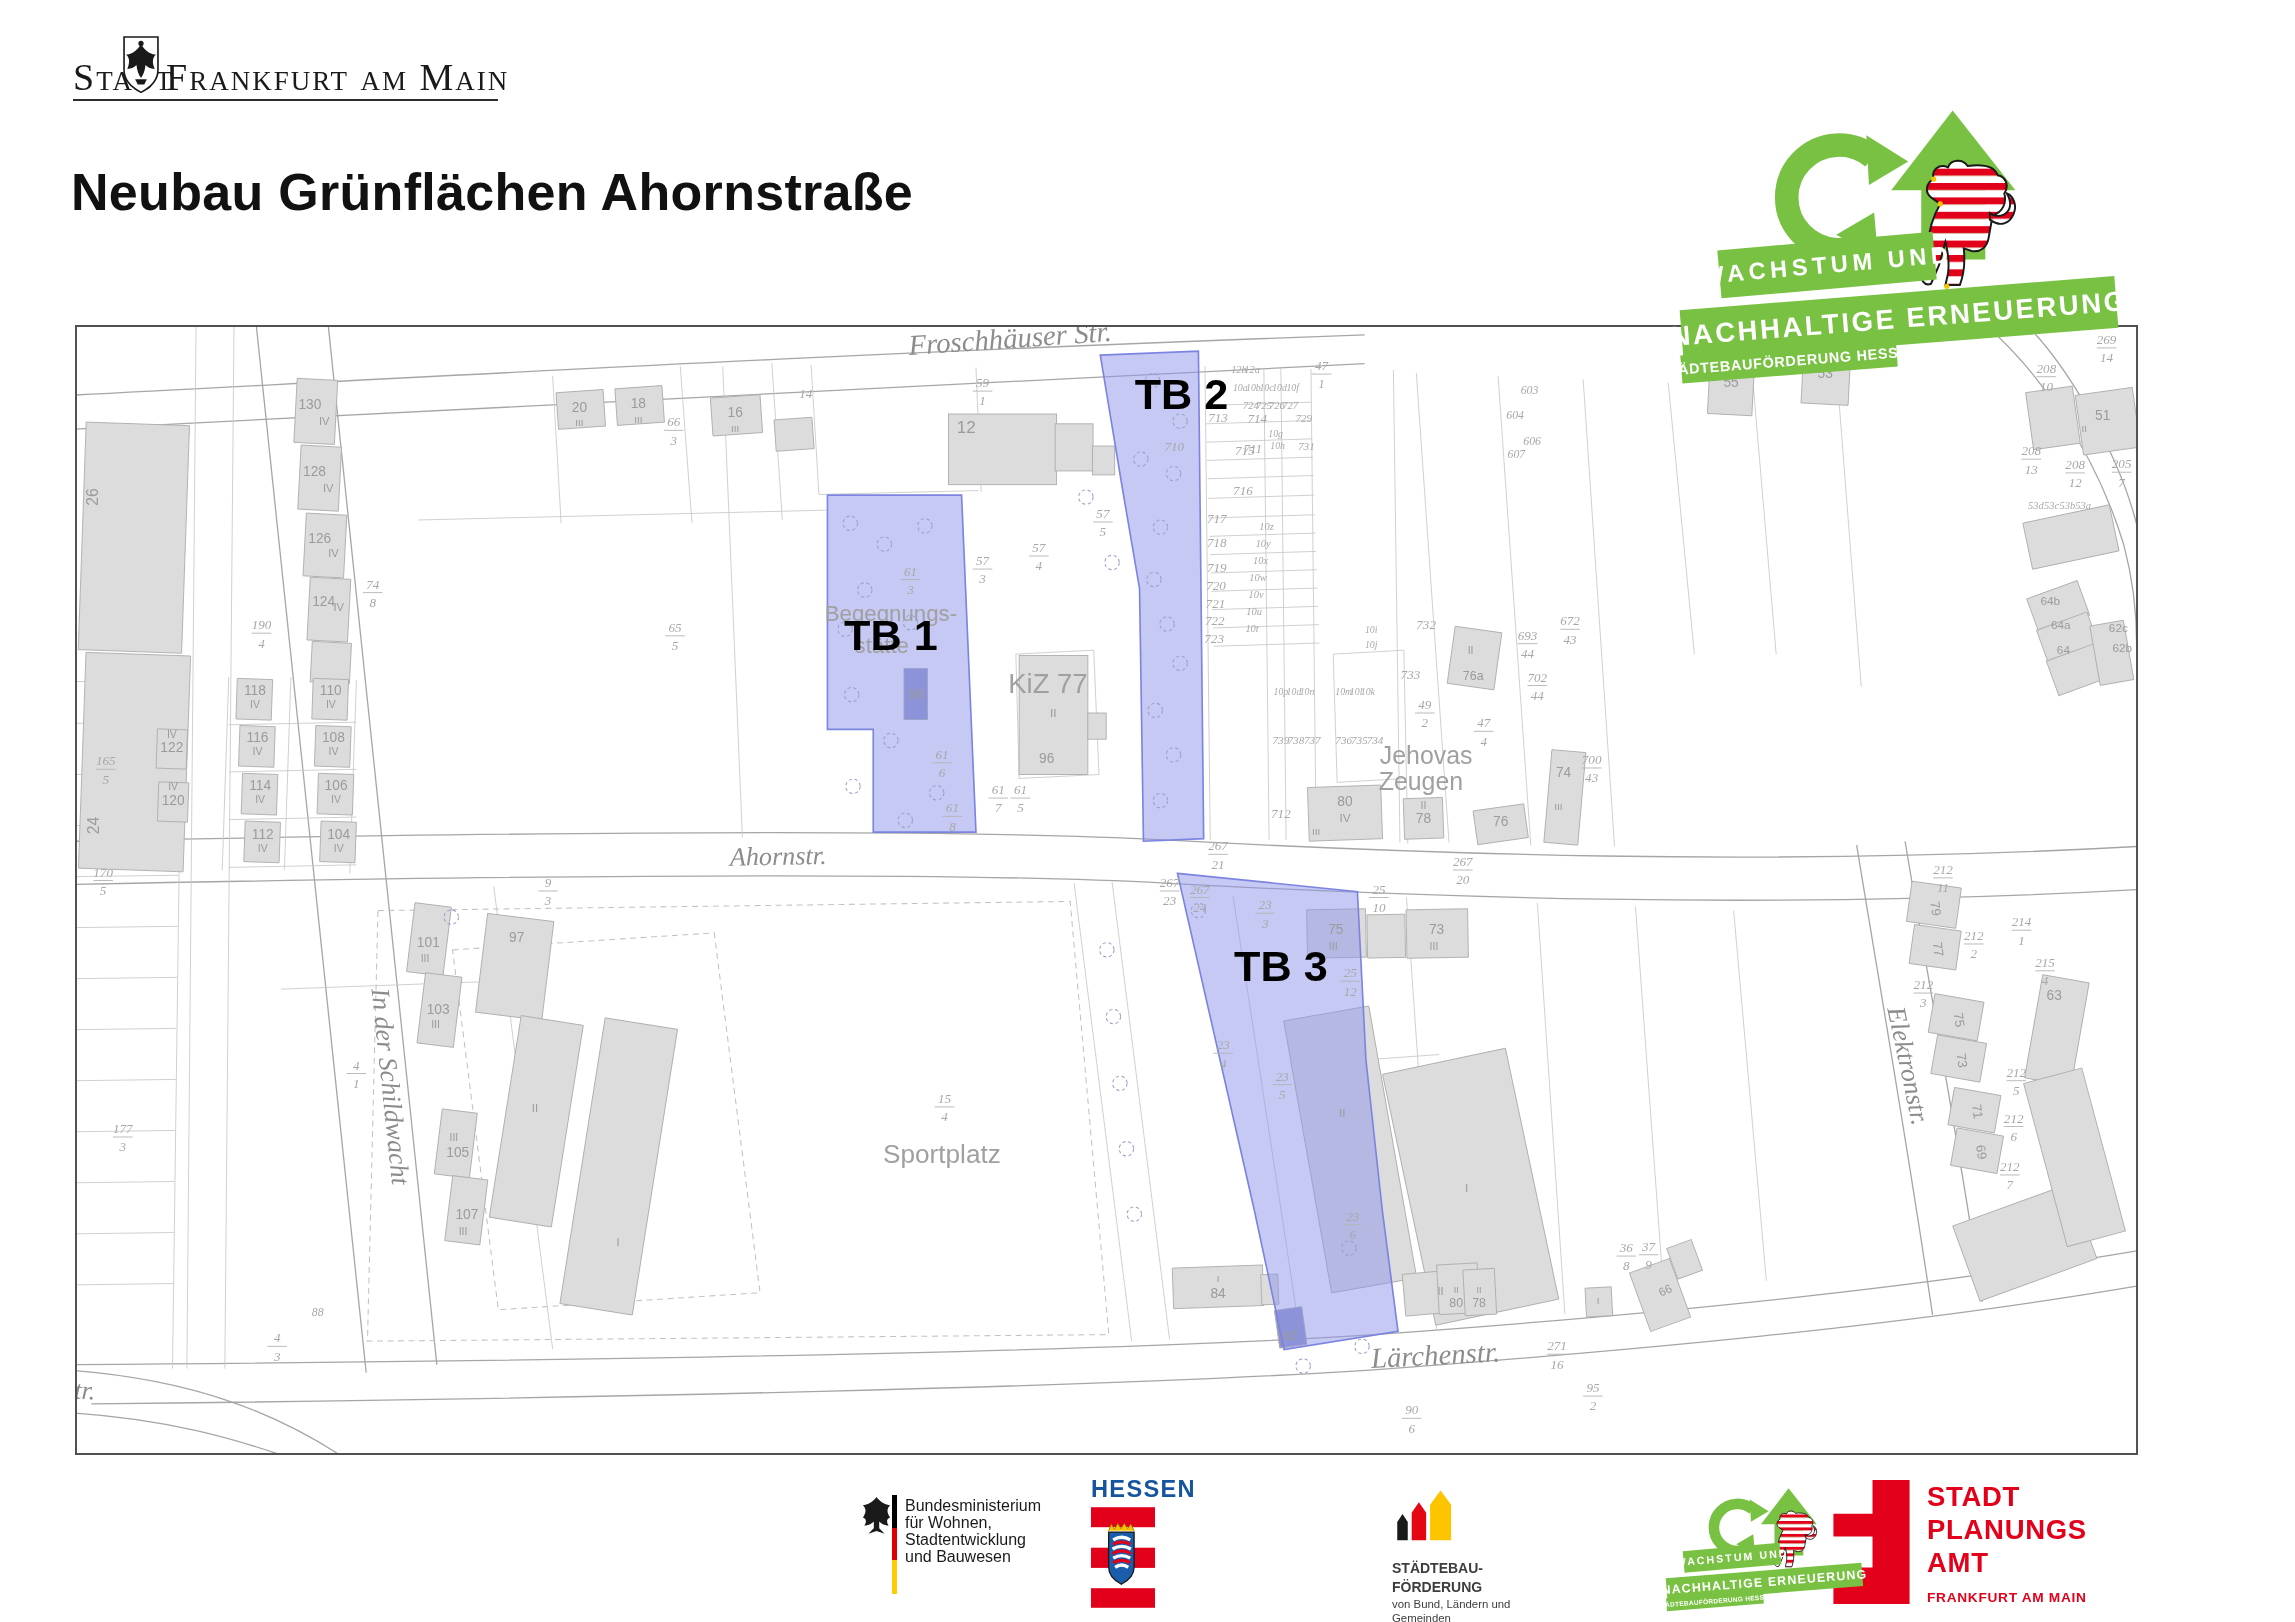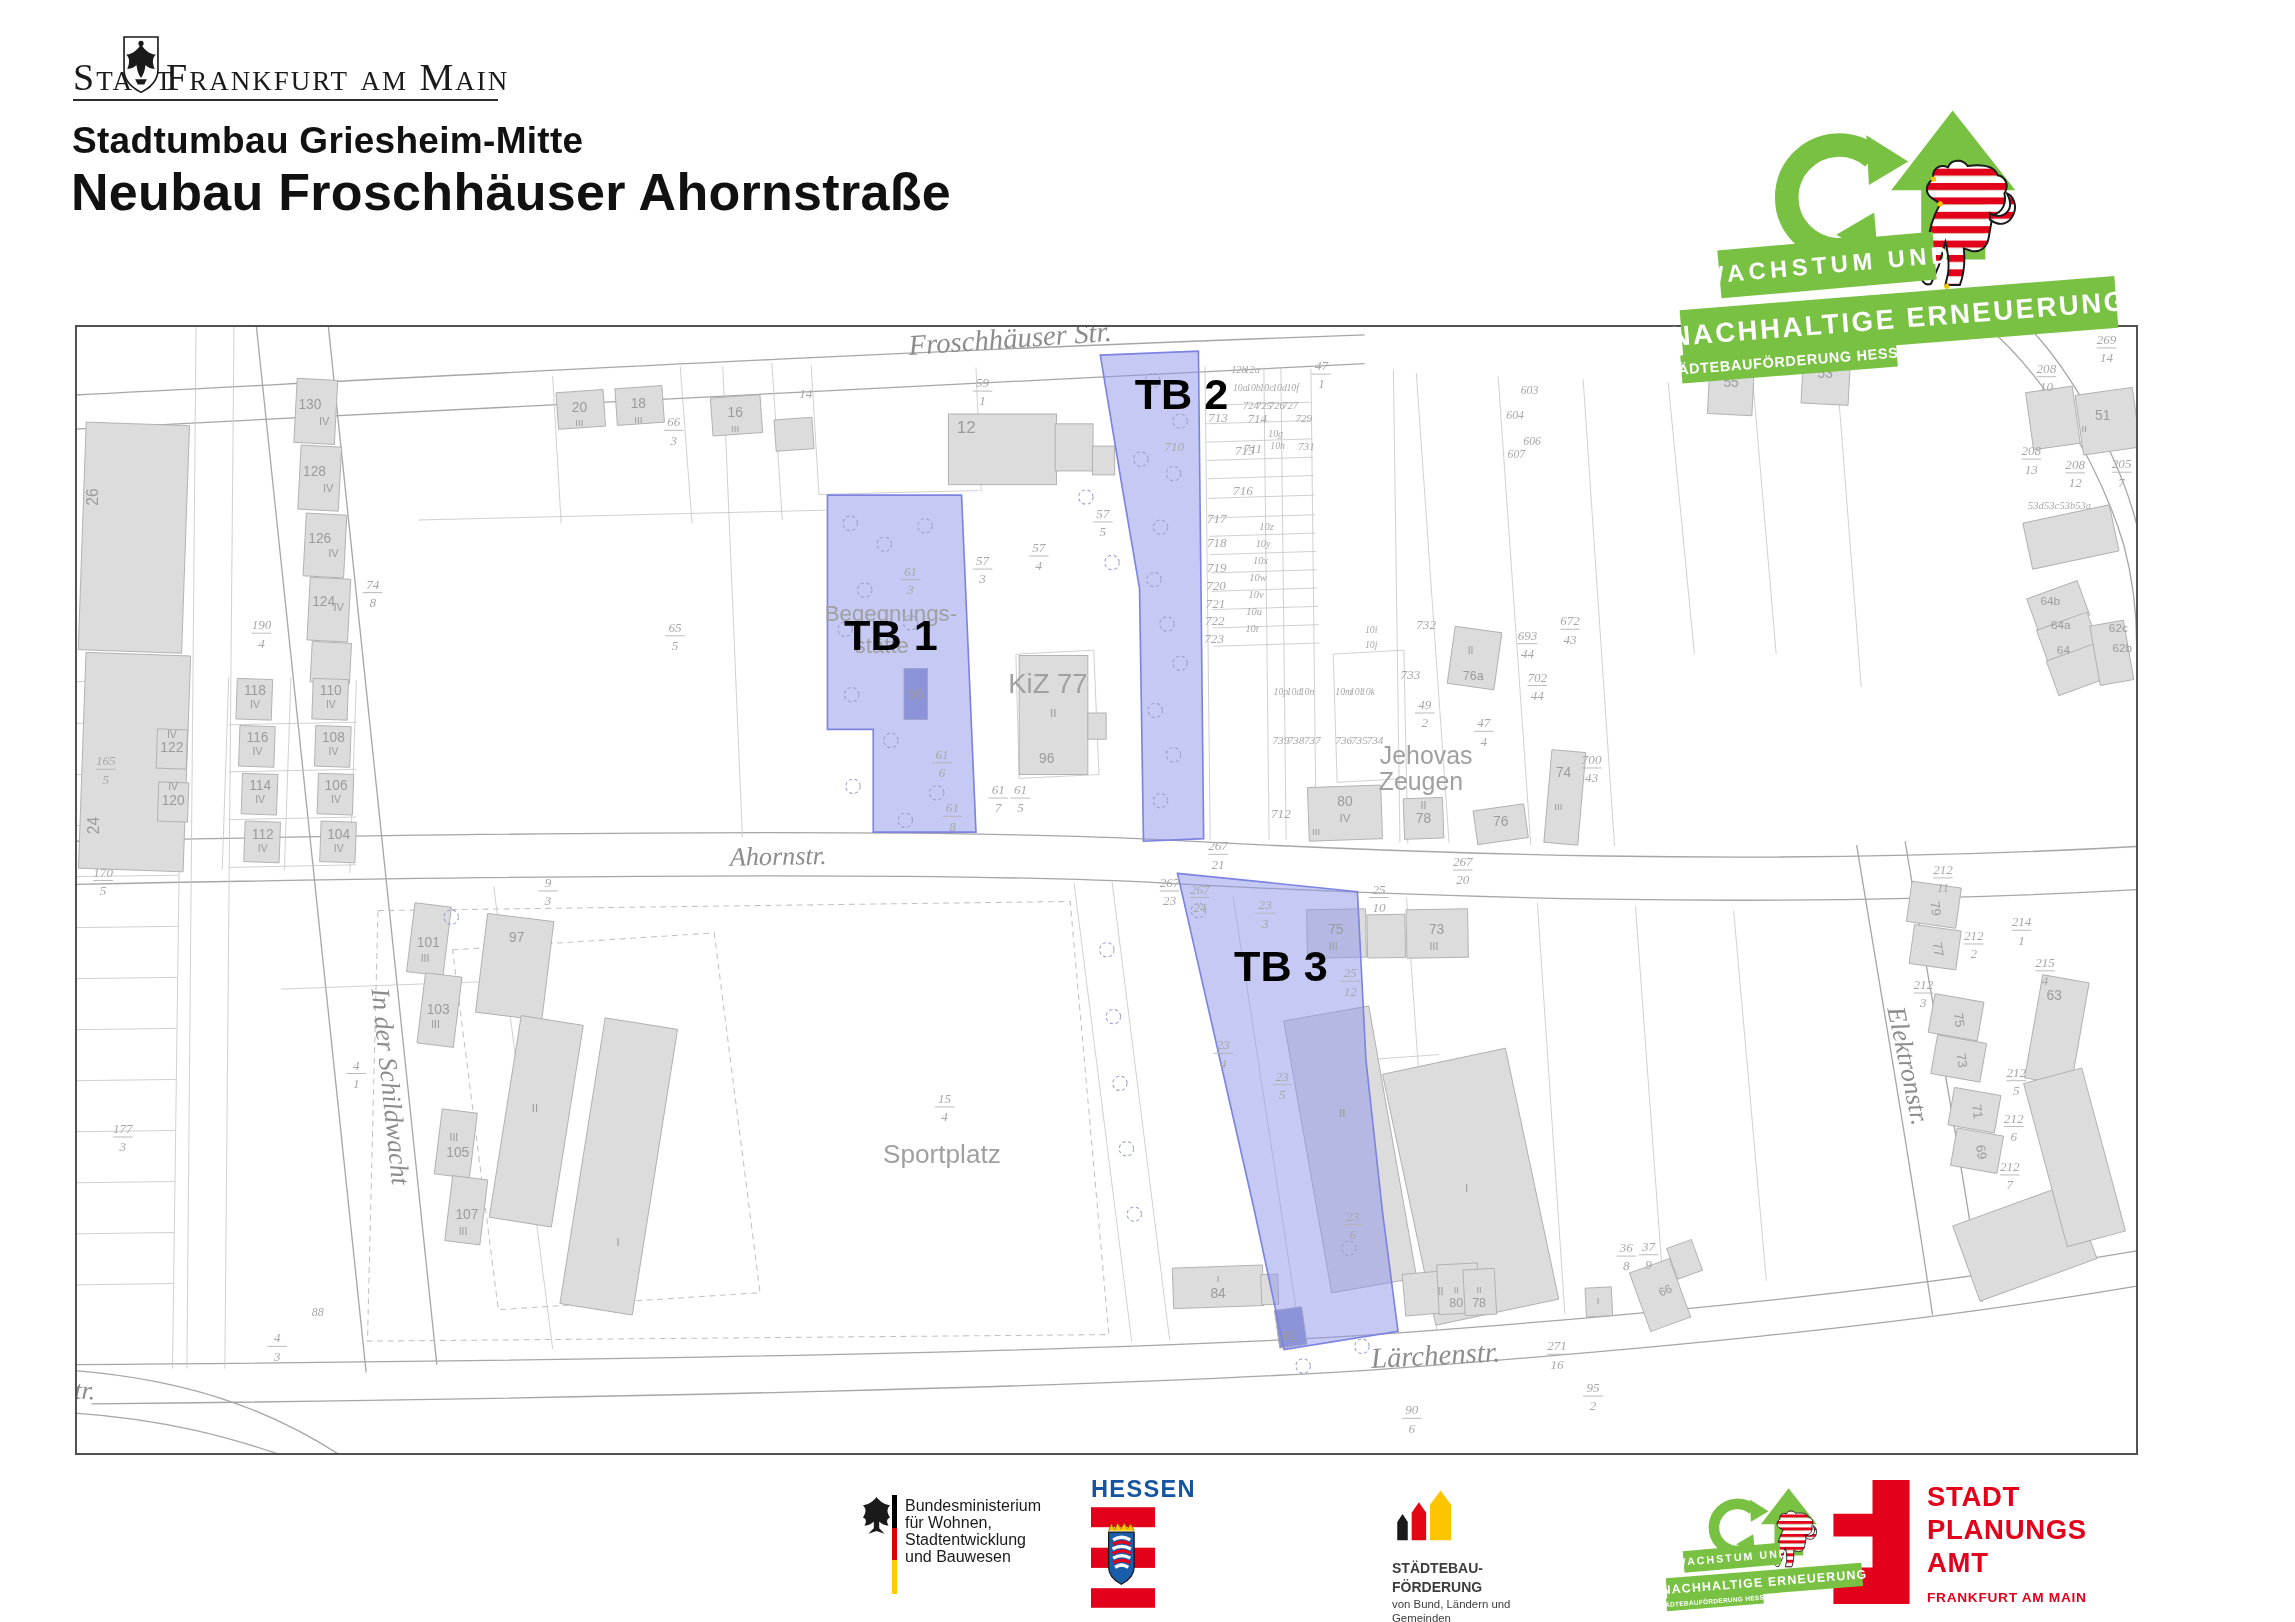--- a/index.html
+++ b/index.html
@@ -52,22 +52,21 @@
   <div id="cl-stadt" class="citylogo-text">Stadt</div>
   <svg id="cl-shield" width="38" height="60" viewBox="0 0 58 92">
     <path d="M3,3 H55 V54 Q55,74 29,88 Q3,74 3,54 Z" fill="#fff" stroke="#1a1a1a" stroke-width="2.5"></path>
     <path d="M29,14 C22,25 13,30 6,30 C13,36 11,45 8,52 C15,52 19,49 22,46 C23,54 25,61 29,66 C33,61 35,54 36,46 C39,49 43,52 50,52 C47,45 45,36 52,30 C45,30 36,25 29,14 Z" fill="#1a1a1a"></path>
     <circle cx="29" cy="13" r="4" fill="#1a1a1a"></circle>
     <path d="M20,68 H38 L34,76 H24 Z" fill="#1a1a1a"></path>
   </svg>
   <div id="cl-frankfurt" class="citylogo-text">Frankfurt am Main</div>
   <div id="cl-rule"></div>
 
-  <div id="title1">Stadtumbau Griesheim-Mitte</div>
-  <div id="title2">Neubau Froschhäuser Ahornstraße</div>
+  <div id="title2">Neubau Grünflächen Ahornstraße</div>
 
   <svg id="plan" width="2063" height="1130" viewBox="115 497 3153 1727">
     <rect x="115" y="497" width="3153" height="1727" fill="#ffffff"></rect>
 
     <g stroke="#a6a6a6" stroke-width="2" fill="none">
       <path d="M115,604 C700,574 1300,540 2086,512"></path>
       <path d="M115,656 C700,626 1300,592 2086,556"></path>
       <path d="M115,1286 C800,1272 1450,1266 1780,1284 C2150,1304 2700,1326 3266,1294"></path>
       <path d="M115,1352 C800,1338 1450,1332 1780,1350 C2150,1370 2700,1392 3266,1360"></path>
       <path d="M115,2086 C900,2080 1700,2066 2100,2040 C2500,2012 2900,1974 3266,1912"></path>

